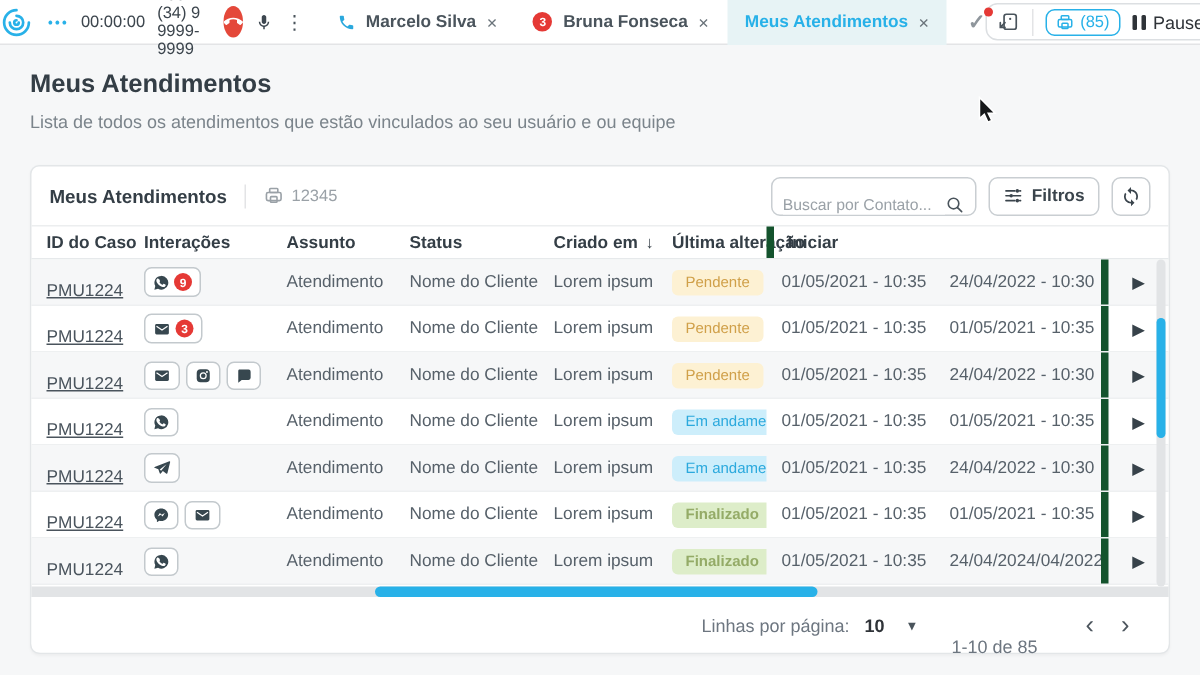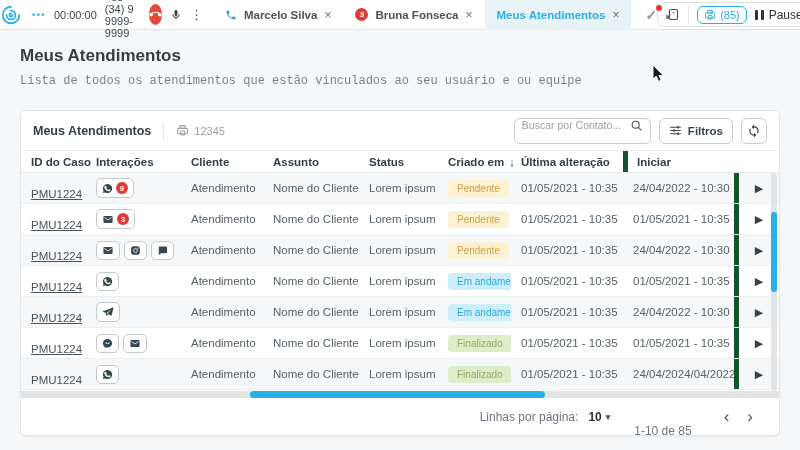--- a/index.html
+++ b/index.html
@@ -48,35 +48,35 @@
   .queue-pill {
     display:flex; align-items:center; gap:4px; border:1px solid #28b1e8; border-radius:6px;
     padding:2px 6px; color:#28b1e8; font-size:11px; cursor:pointer; background:#fff;
   }
   .pause-btn { display:flex; align-items:center; gap:5px; background:none; border:none; cursor:pointer; }
   .pause-bars { display:flex; gap:3px; }
   .pause-bars i { width:3px; height:10px; background:#2f3338; border-radius:1px; }
   .pause-label { font-size:12px; color:#2f3338; }
   
   .page-title { position:absolute; left:20px; top:46px; font-size:17px; font-weight:bold; color:#343e46; }
-  .page-subtitle { position:absolute; left:20px; top:74px; font-size:12px; color:#7b848b;font-family:Liberation Mono, monospace; }
+  .page-subtitle { position:absolute; left:20px; top:74px; font-size:12px; color:#7b848b; }
   
   .card {
     position:absolute; left:20px; top:110px; width:760px; height:326px;
     background:#fff; border:1px solid #e3e6e8; border-radius:6px;
     box-shadow:0 1px 2px rgba(0,0,0,.04);
   }
   .card-head { height:40px; display:flex; align-items:center; padding:0 12px; border-bottom:1px solid #eceeef; }
   .card-title { font-size:12.5px; font-weight:bold; color:#343e46; margin-right:12px; }
   .vdiv2 { width:1px; height:16px; background:#e3e4e6; margin-right:12px; }
   .ext { display:flex; align-items:center; gap:5px; font-size:11px; color:#9aa1a7; }
   .head-right { margin-left:auto; display:flex; align-items:center; gap:8px; }
   .search-box {
     width:137px; height:26px; border:1px solid #c9ced2; border-radius:6px;
-    display:flex; align-items:flex-start; padding:0 7px; background:#fff;
+    display:flex; align-items:flex-end; padding:0 7px; background:#fff;
   }
   .search-box input { flex:1; border:none; outline:none; font-size:10.5px; color:#3c454d; width:100px;
     font-family:"Liberation Sans", sans-serif; }
   .search-box input::placeholder { color:#9aa1a7; }
   .btn {
     height:26px; border:1px solid #c9ced2; border-radius:6px; background:#fff; cursor:pointer;
     display:flex; align-items:center; gap:6px; padding:0 9px;
     font-size:11.5px; font-weight:bold; color:#3a444c; font-family:"Liberation Sans", sans-serif;
   }
   .btn.square { width:26px; justify-content:center; padding:0; }
@@ -99,33 +99,33 @@
     display:inline-flex; align-items:center; gap:3px; border:1px solid #c3c9cd; border-radius:5px;
     padding:3px 5px; background:#fff; margin-right:4px; cursor:pointer;
   }
   .chip .badge {
     width:12px; height:12px; border-radius:50%; background:#e53935; color:#fff;
     font-size:8px; font-weight:bold; display:flex; align-items:center; justify-content:center;
   }
   .status-badge { font-size:10px; padding:3px 9px; border-radius:4px; font-weight:normal; }
   .st-pendente  { background:#fdf1d3; color:#d0a04a; }
   .st-andamento { background:#cdeefb; color:#2ba9dd; }
-  .st-finalizado{ background:#ddedc9; color:#94ab67; }
+  .st-finalizado{ background:#ddedc9; color:#94ab67;font-weight:bold; }
   
   .vscroll-track { position:absolute; right:2px; top:62px; width:6px; height:218px; background:#e2e4e6; border-radius:3px; }
   .vscroll-thumb { position:absolute; right:2px; top:101px; width:6px; height:80px; background:#28b1e8; border-radius:3px; cursor:grab; }
   .hscroll-track { position:absolute; left:0; top:280px; width:758px; height:7px; background:#e2e4e6; }
   .hscroll-thumb { position:absolute; left:229px; top:280px; width:295px; height:7px; background:#28b1e8; border-radius:4px; cursor:grab; }
   
   .pager {
     position:absolute; left:0; bottom:0; width:758px; height:37px;
     display:flex; align-items:center; justify-content:flex-end; gap:10px; padding-right:22px;
     font-size:12px; color:#6d7680; background:#fff; border-radius:0 0 6px 6px;
   }
-  .rpp-value { color:#2f3338; font-weight:bold; display:flex; align-items:center; gap:4px; cursor:pointer; }
+  .rpp-value { color:#2f3338; font-weight:bold; display:flex; align-items:center; gap:16px; cursor:pointer; }
   .rpp-caret { font-size:9px; color:#4a545c; }
   .range { margin-left:14px;margin-top:28px; }
   .chev { font-size:17px; color:#4d565e; cursor:pointer; background:none; border:none; line-height:1; padding:0 4px; }
   .chev.prev { margin-left:18px; }
   
   .cursor { position:absolute; left:652px; top:64px; z-index:50; pointer-events:none; }
 </style>
 </head>
 <body>
 
@@ -246,21 +246,20 @@
         <svg width="14" height="14" viewBox="0 0 24 24">
           <path fill="#3a444c" d="M12 4V1L8 5l4 4V6c3.31 0 6 2.69 6 6 0 1.01-.25 1.97-.7 2.8l1.46 1.46C19.54 15.03 20 13.57 20 12c0-4.42-3.58-8-8-8zm0 14c-3.31 0-6-2.69-6-6 0-1.01.25-1.97.7-2.8L5.24 7.74C4.46 8.97 4 10.43 4 12c0 4.42 3.58 8 8 8v3l4-4-4-4v3z"></path>
         </svg>
       </button>
     </div>
   </div>
 
   <div class="thead">
     <div class="th">ID do Caso</div>
     <div class="th">Interações</div>
-    <div class="th">Cliente</div>
     <div class="th">Assunto</div>
     <div class="th">Status</div>
     <div class="th">
       <span>Criado em</span>
       <span class="sort-ico">↓</span>
     </div>
     <div class="th">Última alteração</div>
     <div class="th col-iniciar" style="justify-content:flex-start; padding-left:9px;">Iniciar</div>
   </div>
 

